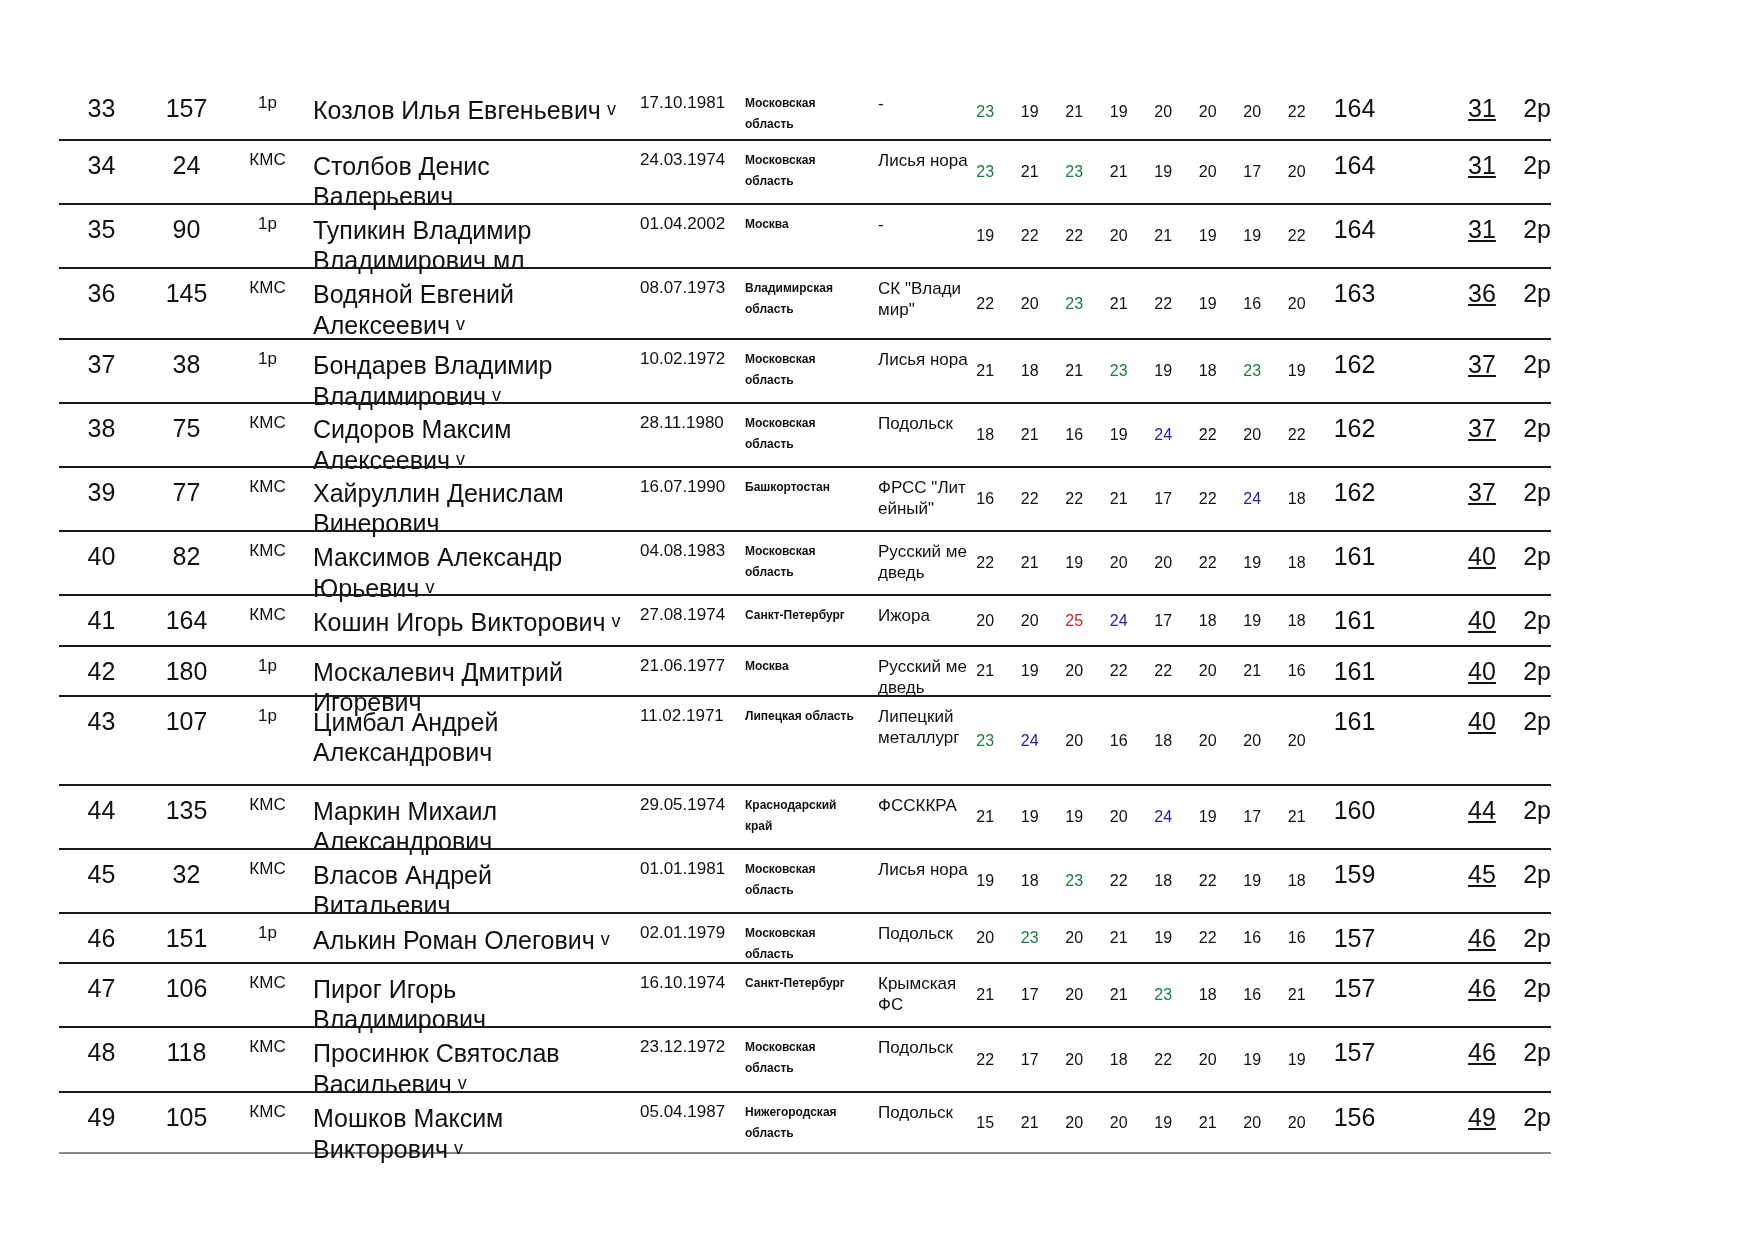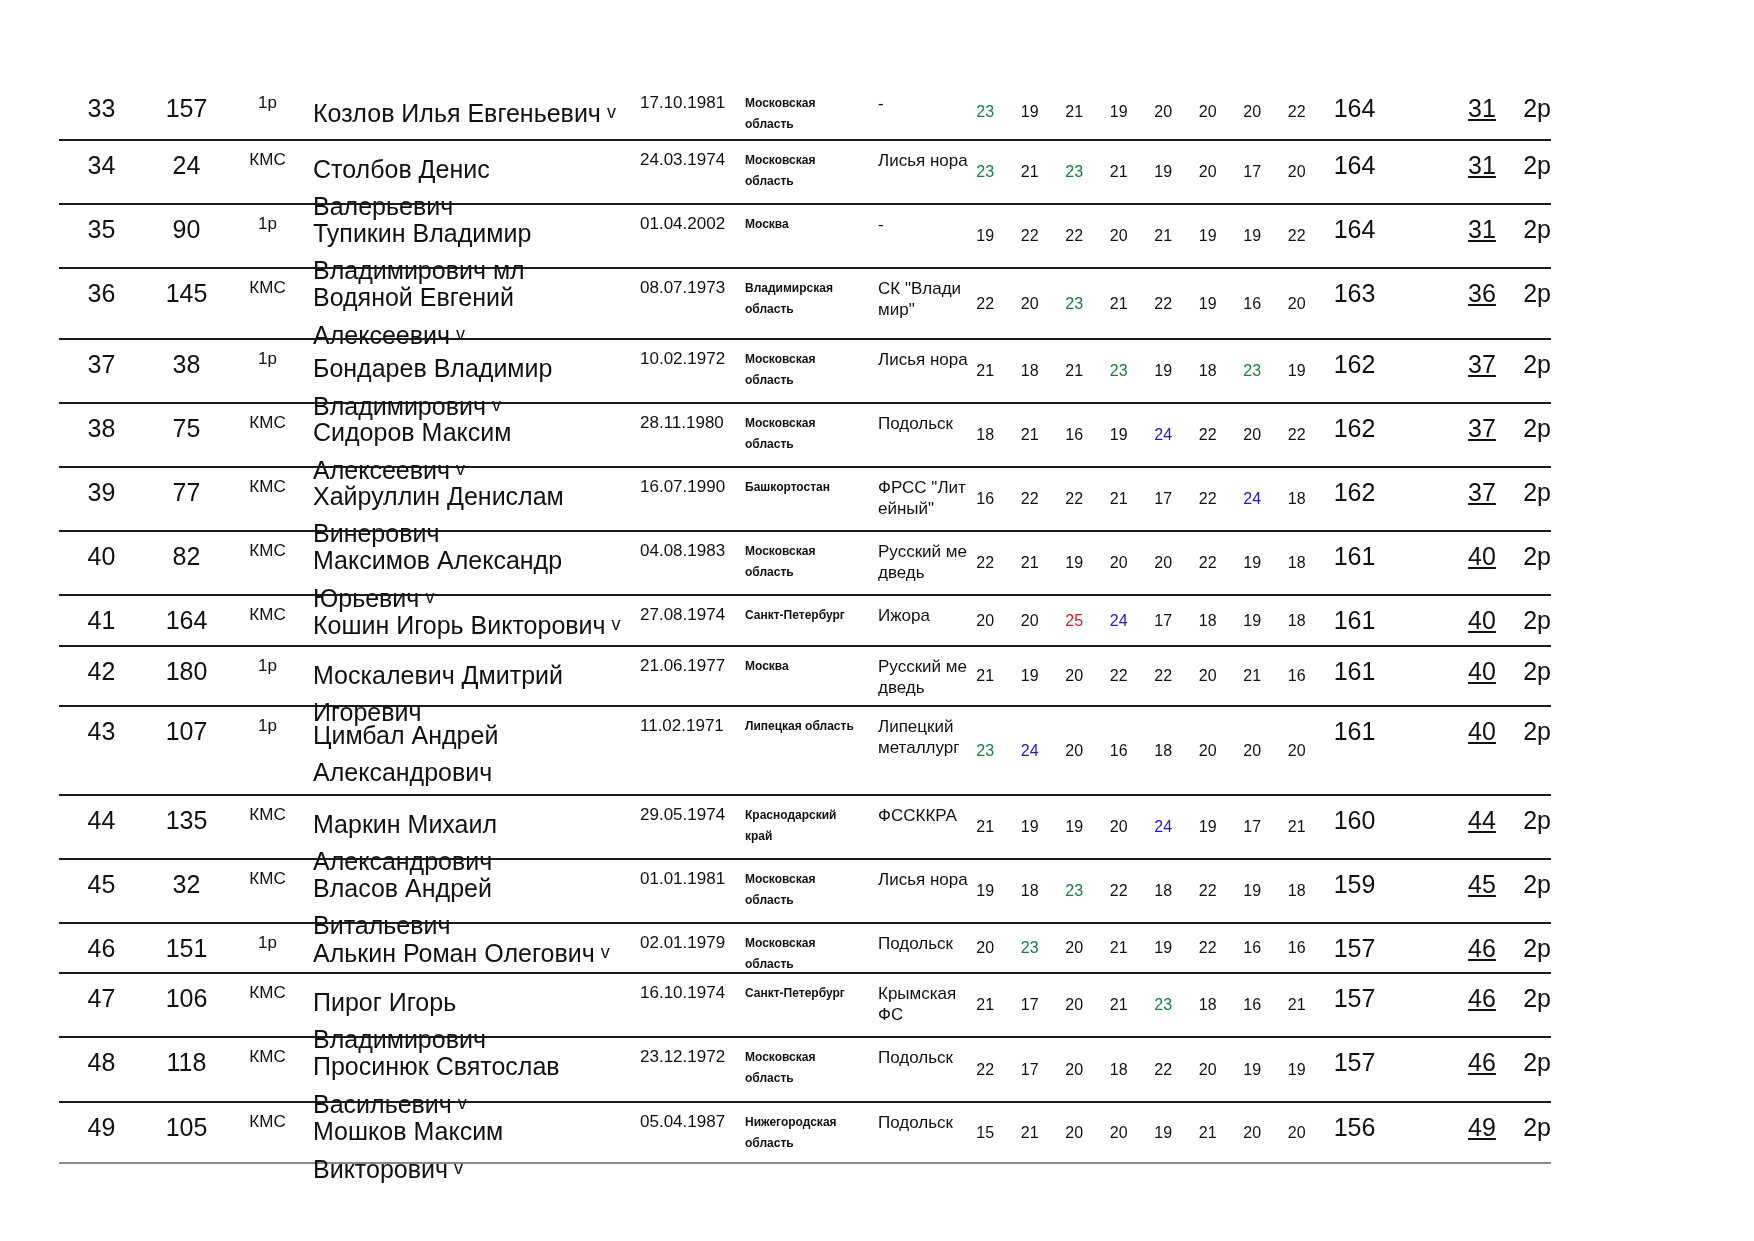--- a/index.html
+++ b/index.html
@@ -5,21 +5,21 @@
   html, body { margin:0; padding:0; background:#ffffff; }
   body { width:1754px; height:1241px; position:relative; overflow:hidden; font-family:"Liberation Sans", sans-serif; color:#111; }
   .table { position:absolute; left:59px; top:84px; width:1492px; }
   .row { position:relative; border-top:2px solid #1a1a1a; box-sizing:border-box; }
   .row.first { border-top:none; }
   .row.last { border-bottom:2px solid #8a8a8a; }
   .cell { position:absolute; top:0; bottom:0; box-sizing:border-box; }
   .c-place { left:0; width:85px; text-align:center; font-size:25px; padding-top:10px; }
   .c-num { left:85px; width:85px; text-align:center; font-size:25px; padding-top:10px; }
   .c-rank { left:170px; width:77px; text-align:center; font-size:17px; padding-top:9px; }
-  .c-name { left:254px; width:320px; font-size:25px; line-height:37px; padding-top:10px; }
+  .c-name { left:254px; width:320px; font-size:25px; line-height:30px; padding-top:10px; }
   .c-name .v { font-size:18px; vertical-align:4px; margin-left:6px; }
   .c-dob { left:581px; width:110px; font-size:17px; padding-top:9px; }
   .c-region { left:686px; width:115px; font-size:12px; line-height:21px; padding-top:9px;font-weight:bold; }
   .c-club { left:819px; width:90px; font-size:17px; line-height:21px; padding-top:9px; word-break:break-all; }
   .scores { position:absolute; left:904px; top:0; bottom:0; width:356px; display:flex; align-items:center; }
   .score { width:44.5px; text-align:center; font-size:16px; color:#111; }
   .score.c23 { color:#15803d; }
   .score.c24 { color:#2020b0; }
   .score.c25 { color:#d42020; }
   .c-total { left:1259px; width:73px; text-align:center; font-size:25px; padding-top:10px; }
@@ -221,21 +221,21 @@
         <span class="score c24">24</span>
         <span class="score">17</span>
         <span class="score">18</span>
         <span class="score">19</span>
         <span class="score">18</span>
       </div>
       <div class="cell c-total">161</div>
       <div class="cell c-pos">40</div>
       <div class="cell c-cat">2р</div>
     </div>
-    <div class="row" style="height: 60px;">
+    <div class="row" style="height: 50px;">
       <div class="cell c-place">42</div>
       <div class="cell c-num">180</div>
       <div class="cell c-rank">1р</div>
       <div class="cell c-name"><span>Москалевич Дмитрий Игоревич</span></div>
       <div class="cell c-dob">21.06.1977</div>
       <div class="cell c-region">Москва</div>
       <div class="cell c-club">Русский медведь</div>
       <div class="scores">
         <span class="score">21</span>
         <span class="score">19</span>

